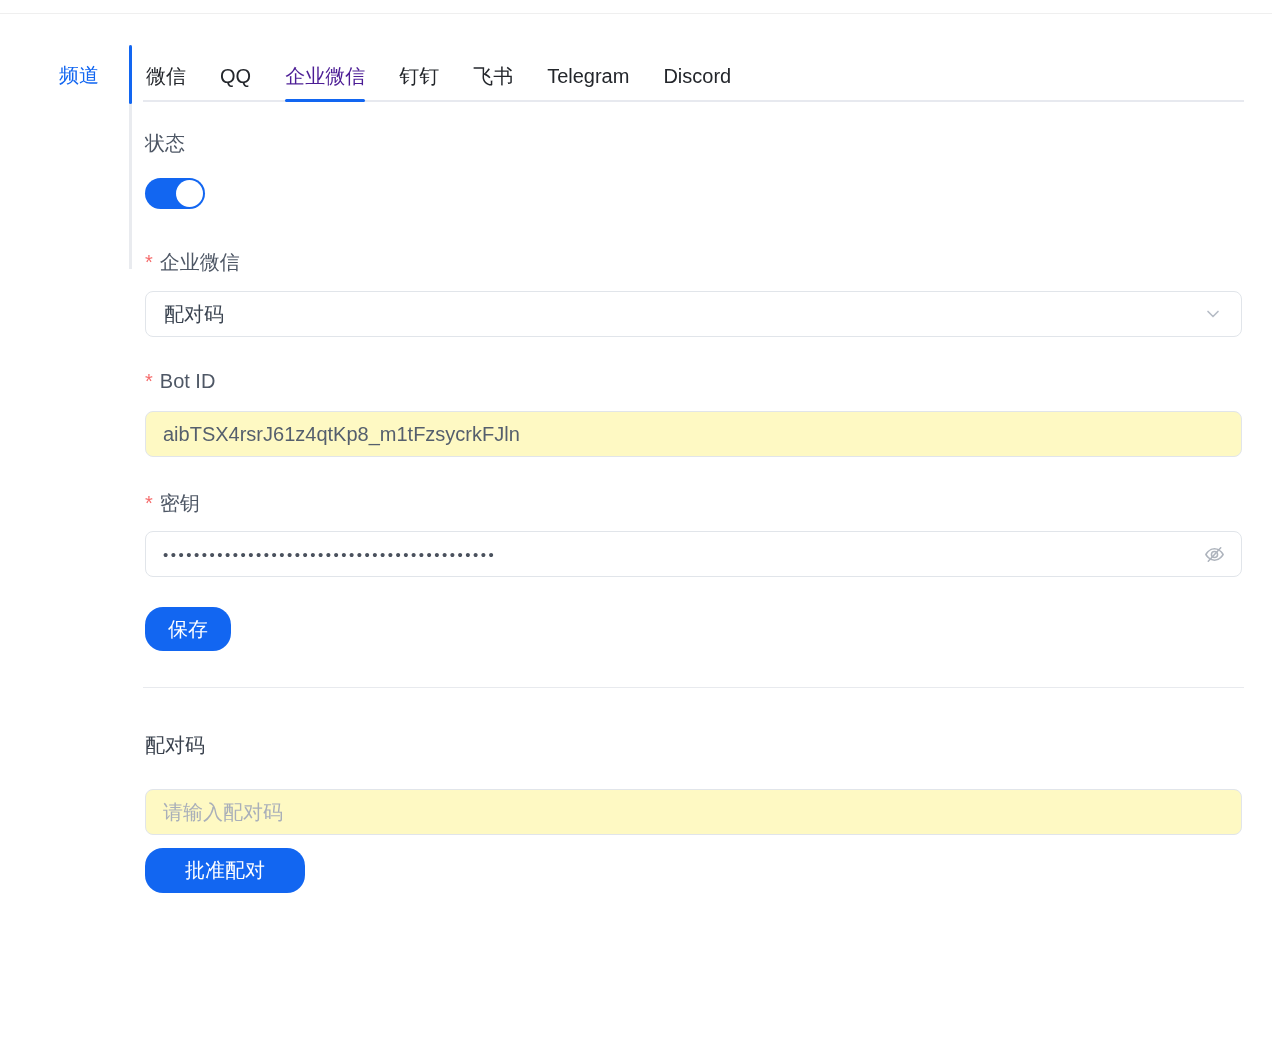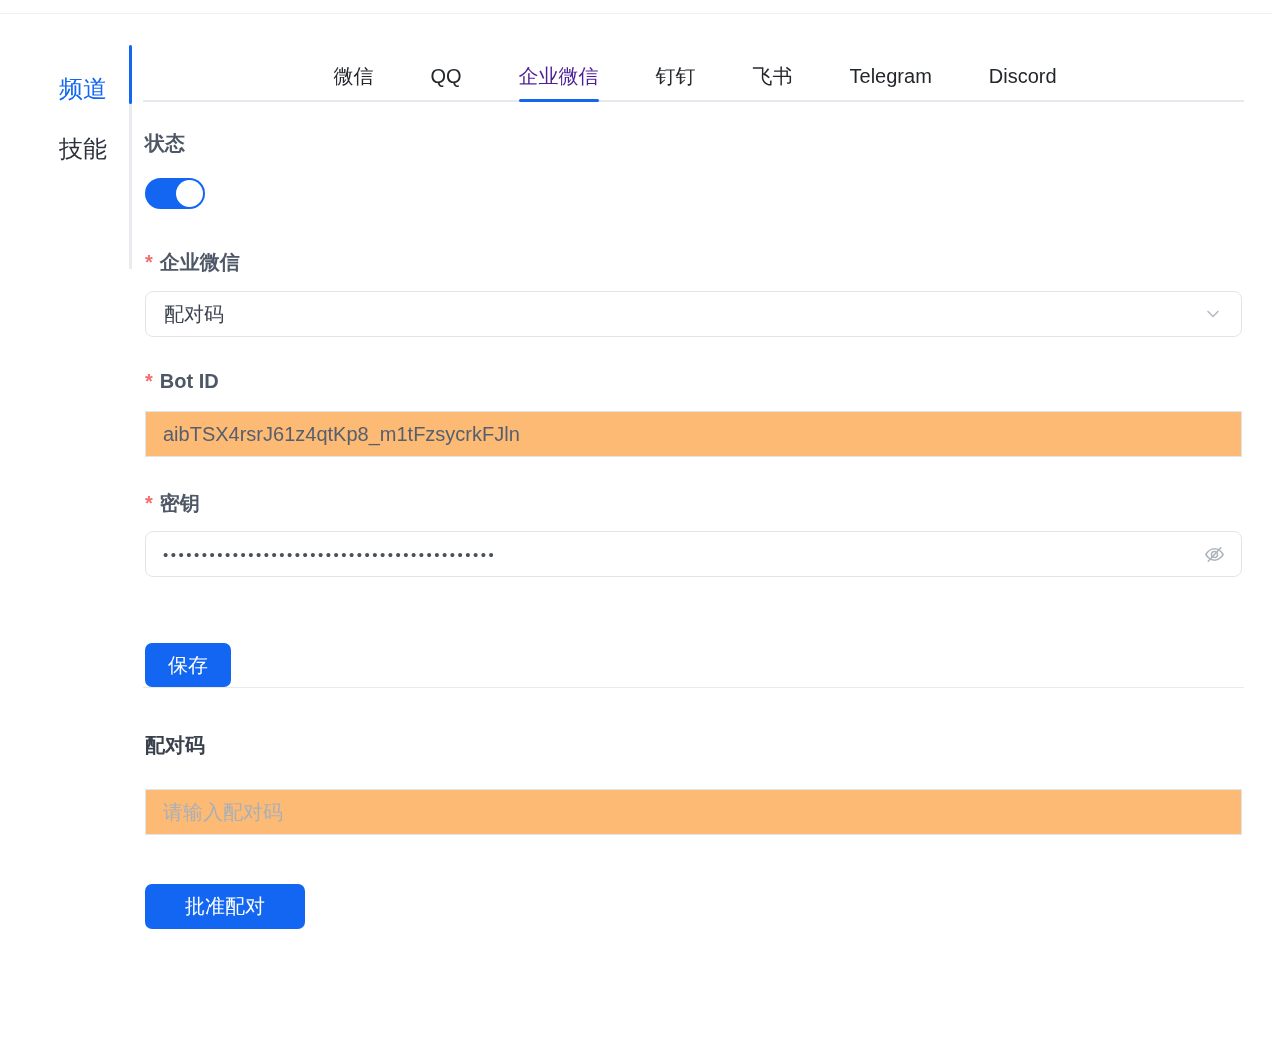--- a/index.html
+++ b/index.html
@@ -6,43 +6,43 @@
   body{
     width:1272px;height:1042px;position:relative;overflow:hidden;
     font-family:"Liberation Sans","DejaVu Sans",sans-serif;
     -webkit-font-smoothing:antialiased;
   }
   .top-hairline{position:absolute;top:13px;left:0;width:1272px;height:1px;background:#efefef;}
 
   
   .sidebar{position:absolute;left:0;top:45px;width:129px;}
   .side-item{
-    height:60px;display:flex;align-items:flex-end;padding-left:59px;
-    font-size:24px;font-weight:500;color:#2c323c;cursor:pointer;
+    height:60px;display:flex;align-items:center;padding-left:59px;
+    font-size:20px;font-weight:500;color:#2c323c;cursor:pointer;
   }
   .side-item.active{color:#1266f1;}
   .sidebar-rail{position:absolute;left:129px;top:45px;width:3px;height:224px;background:#e9ebef;}
   .sidebar-indicator{position:absolute;left:129px;top:45px;width:3px;height:59px;background:#1266f1;border-radius:2px;}
 
   
   .tabbar{position:absolute;left:143px;top:50px;width:1101px;height:52px;}
   .tabbar .underline{position:absolute;left:0;bottom:0;width:100%;height:2px;background:#e7e9ef;}
-  .tabs{display:flex;gap:57px;padding-left:3px;height:52px;justify-content:center;}
+  .tabs{display:flex;gap:34px;padding-left:3px;height:52px;}
   .tab{
     position:relative;height:52px;display:flex;align-items:center;
     font-size:20px;color:#23262b;cursor:pointer;white-space:nowrap;
   }
   .tab.active{color:#4c1d95;}
   .tab.active::after{
     content:"";position:absolute;left:0;right:0;bottom:0;height:3px;
     background:#1266f1;border-radius:2px;z-index:1;
   }
 
   
-  .field-label{position:absolute;left:145px;font-size:20px;color:#4e5765;display:flex;align-items:center;font-weight:bold;}
+  .field-label{position:absolute;left:145px;font-size:20px;color:#4e5765;display:flex;align-items:center;}
   .star{color:#f56c6c;margin-right:7px;font-size:20px;}
 
   .toggle{
     position:absolute;left:145px;top:178px;width:60px;height:31px;border-radius:16px;
     background:#1266f1;cursor:pointer;
   }
   .toggle .knob{
     position:absolute;top:2px;left:31px;width:27px;height:27px;border-radius:50%;background:#fff;
   }
 
@@ -50,46 +50,46 @@
     position:absolute;left:145px;width:1097px;height:46px;box-sizing:border-box;
     border:1px solid #e1e5ea;border-radius:8px;background:#fff;
     display:flex;align-items:center;
   }
   .select-box{top:291px;padding:0 18px;cursor:pointer;justify-content:space-between;}
   .select-value{font-size:20px;color:#3a4350;}
   .chev{display:flex;align-items:center;}
 
   .text-input{
     position:absolute;left:145px;width:1097px;height:46px;box-sizing:border-box;
-    border:1px solid #e1e5ea;border-radius:0;background:#fdba74;
+    border:1px solid #e1e5ea;border-radius:8px;background:#fef9c3;
     font-family:"Liberation Sans","DejaVu Sans",sans-serif;
     font-size:20px;color:#555f6d;padding:0 17px;outline:none;
   }
   .text-input::placeholder{color:#a9afb9;}
   #bot-id-input{top:411px;}
 
   .secret-wrap{position:absolute;left:145px;top:531px;width:1097px;height:46px;}
   .secret-wrap input{
     position:absolute;left:0;top:0;width:100%;height:100%;box-sizing:border-box;
     border:1px solid #e1e5ea;border-radius:8px;
     font-size:15px;letter-spacing:2.5px;color:#4a515d;
     padding:0 52px 0 17px;outline:none;
     font-family:"Liberation Sans","DejaVu Sans",sans-serif;
   }
   .eye{
     position:absolute;right:16px;top:50%;transform:translateY(-50%);
     width:24px;height:24px;display:flex;align-items:center;justify-content:center;cursor:pointer;
   }
 
   .btn{
-    position:absolute;left:145px;height:44px;border:none;border-radius:7px;
+    position:absolute;left:145px;height:44px;border:none;border-radius:18px;
     background:#1266f1;color:#fff;font-size:20px;font-weight:500;
     font-family:"Liberation Sans","DejaVu Sans",sans-serif;
     display:flex;align-items:center;justify-content:center;cursor:pointer;
-    padding:0 23px;white-space:nowrap;margin-top:36px;
+    padding:0 23px;white-space:nowrap;
   }
   #save-btn{top:607px;}
   #approve-btn{top:848px;height:45px;padding:0 40px;}
 
   .divider{position:absolute;left:143px;top:687px;width:1101px;height:1px;background:#e8eaee;}
 
   #status-label{top:130px;}
   #strategy-label{top:249px;}
   #botid-label{top:370px;}
   #secret-label{top:490px;}
@@ -97,23 +97,20 @@
   #pairing-input{top:789px;}
 </style>
 </head>
 <body>
 
 <div class="top-hairline"></div>
 
 <nav class="sidebar">
   <div class="side-item active">
     <span>频道</span>
-  </div>
-  <div class="side-item">
-    <span>技能</span>
   </div>
 </nav>
 <div class="sidebar-rail"></div>
 <div class="sidebar-indicator"></div>
 
 <div class="tabbar">
   <div class="tabs">
     <div class="tab">
         <span>微信</span>
       </div>

